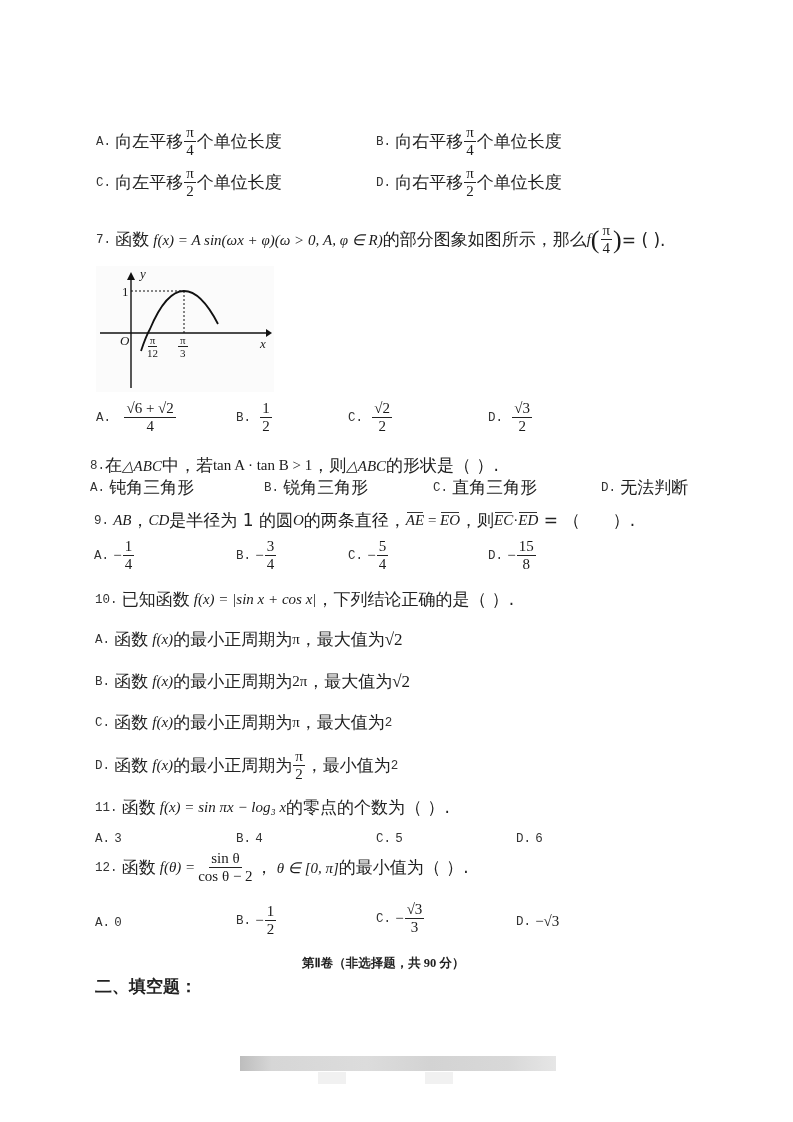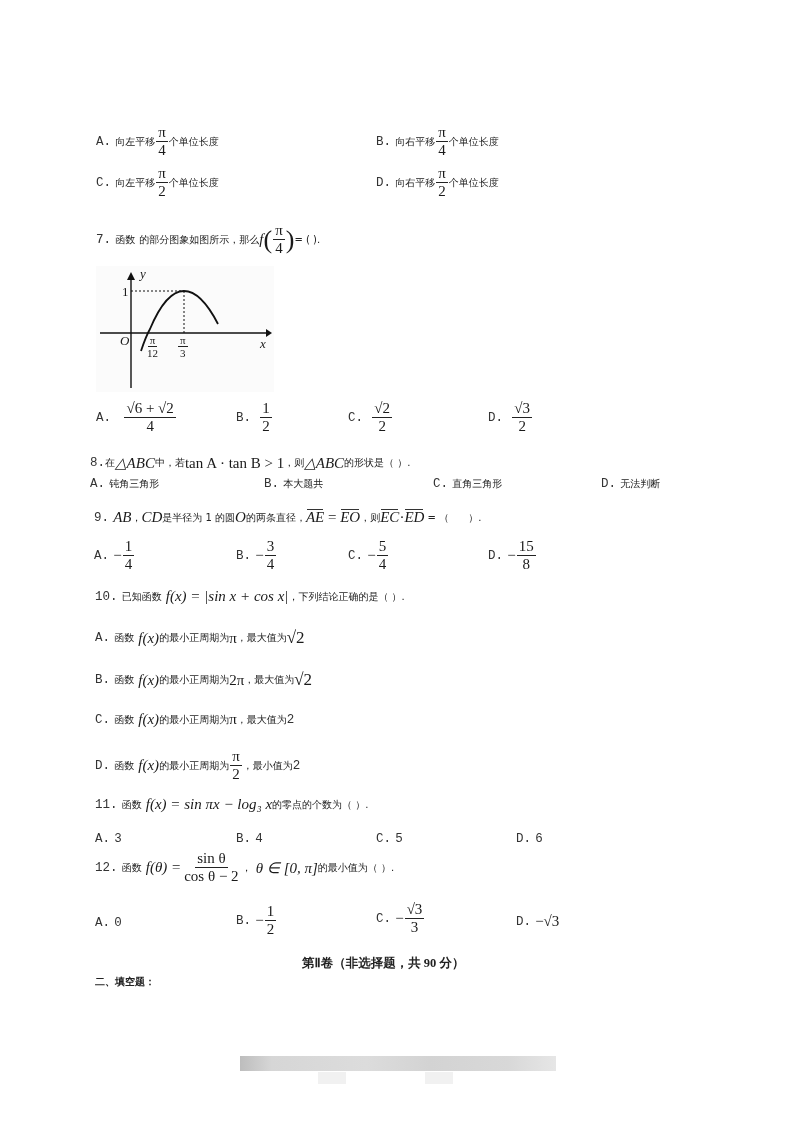--- a/index.html
+++ b/index.html
@@ -1,19 +1,19 @@
 <!DOCTYPE html>
 <html><head>
 <meta charset="utf-8">
 <style>
   html, body { margin:0; padding:0; background:#ffffff; }
   body { width:793px; height:1122px; position:relative; overflow:hidden;
          font-family:"DejaVu Serif", serif; color:#1a1a1a; font-size:13px; }
   .abs { position:absolute; white-space:nowrap; }
-  .cjk { font-family:"DejaVu Sans", sans-serif; font-size:10px; color:#222; }
+  .cjk { font-family:"DejaVu Sans", sans-serif; font-size:17px; color:#222; }
   .m { font-family:"Liberation Serif", serif; font-size:15px; }
   .mi { font-family:"Liberation Serif", serif; font-style:italic; font-size:15px; }
   .lbl { font-family:"Liberation Mono", monospace; font-size:12.5px; color:#333; }
   .frac { display:inline-flex; flex-direction:column; align-items:center; vertical-align:middle;
           font-family:"Liberation Serif", serif; font-size:15px; line-height:17px; margin:0 1px; }
   .frac .num { border-bottom:1px solid #222; padding:0 2px; }
   .frac .den { padding:0 2px; }
   .big-paren { font-size:26px; font-family:"Liberation Serif", serif; vertical-align:middle; font-weight:300; }
   .vec { position:relative; display:inline-block; font-family:"Liberation Serif", serif; font-style:italic; font-size:15px; }
   .vec::before { content:""; position:absolute; left:1px; right:1px; top:0px; border-top:1px solid #333; }
@@ -59,20 +59,21 @@
   <span class="frac">
       <span class="num">π</span>
       <span class="den">2</span>
     </span>
   <span class="cjk">个单位长度</span>
 </div>
 
 <div class="abs row" style="left:96px;top:222px;">
   <span class="lbl">7.</span>&nbsp;
   <span class="cjk">函数</span>&nbsp;
+  <span class="mi">f(x) = A sin(ωx + φ)(ω &gt; 0, A, φ ∈ R)</span>
   <span class="cjk">的部分图象如图所示，那么</span>
   <span class="mi">f</span>
   <span class="big-paren">(</span>
   <span class="frac">
       <span class="num">π</span>
       <span class="den">4</span>
     </span>
   <span class="big-paren">)</span>
   <span class="cjk">= (      ).</span>
 </div>
@@ -141,21 +142,21 @@
   <span class="cjk">中，若</span>
   <span class="m">tan A · tan B &gt; 1</span>
   <span class="cjk">，则</span>
   <span class="mi">△ABC</span>
   <span class="cjk">的形状是（      ）.</span>
 </div>
 <div class="abs row" style="left:90px;top:476px;">
   <span class="lbl">A.</span>&nbsp;<span class="cjk">钝角三角形</span>
 </div>
 <div class="abs row" style="left:264px;top:476px;">
-  <span class="lbl">B.</span>&nbsp;<span class="cjk">本大题共</span>
+  <span class="lbl">B.</span>&nbsp;<span class="cjk">锐角三角形</span>
 </div>
 <div class="abs row" style="left:433px;top:476px;">
   <span class="lbl">C.</span>&nbsp;<span class="cjk">直角三角形</span>
 </div>
 <div class="abs row" style="left:601px;top:476px;">
   <span class="lbl">D.</span>&nbsp;<span class="cjk">无法判断</span>
 </div>
 
 <div class="abs row" style="left:94px;top:509px;">
   <span class="lbl">9.</span>&nbsp;

